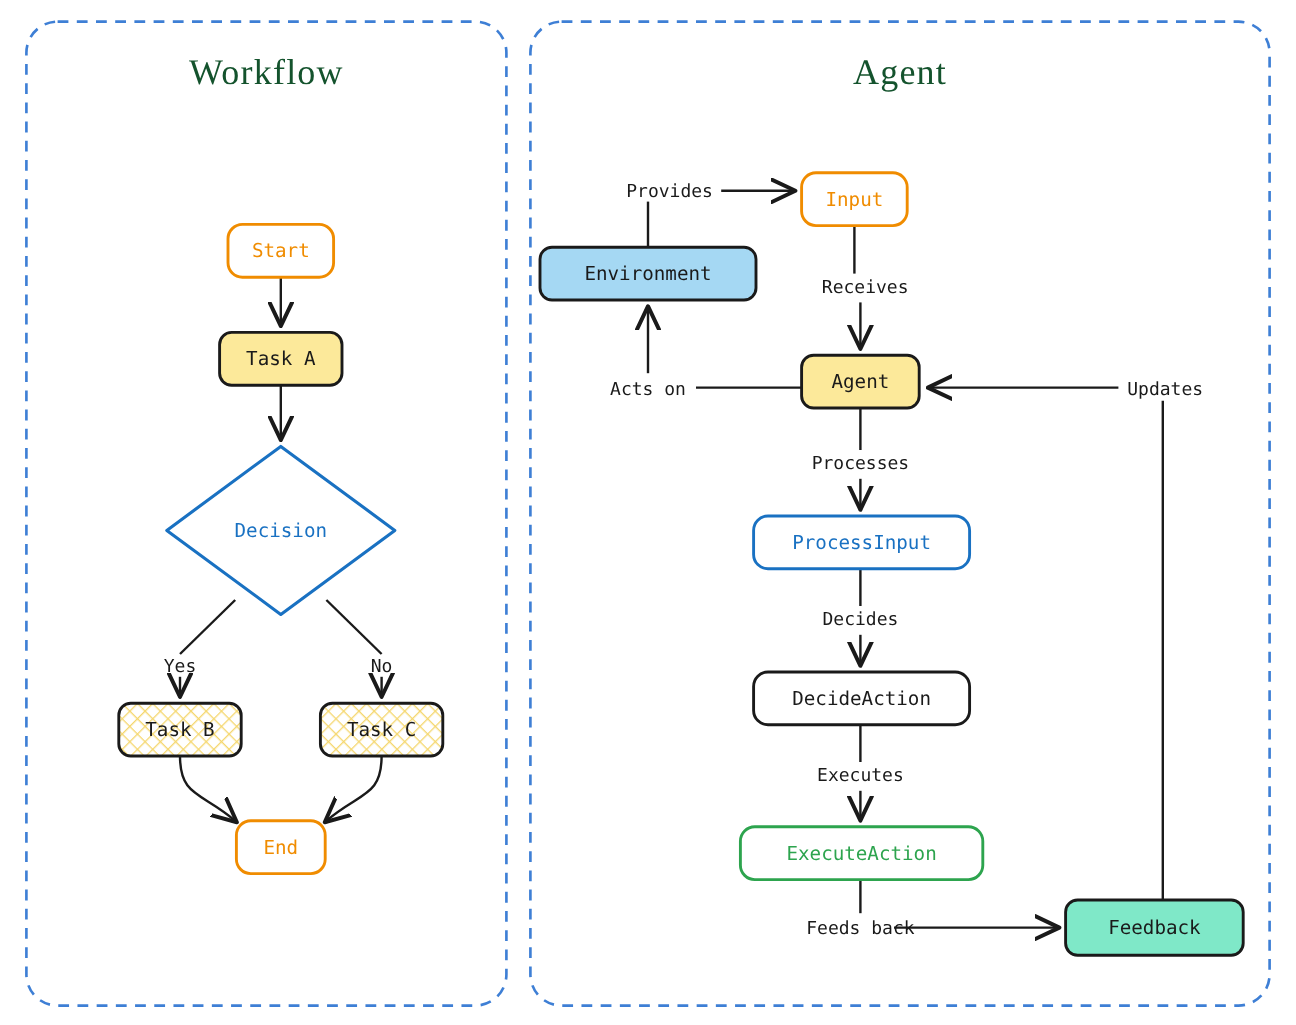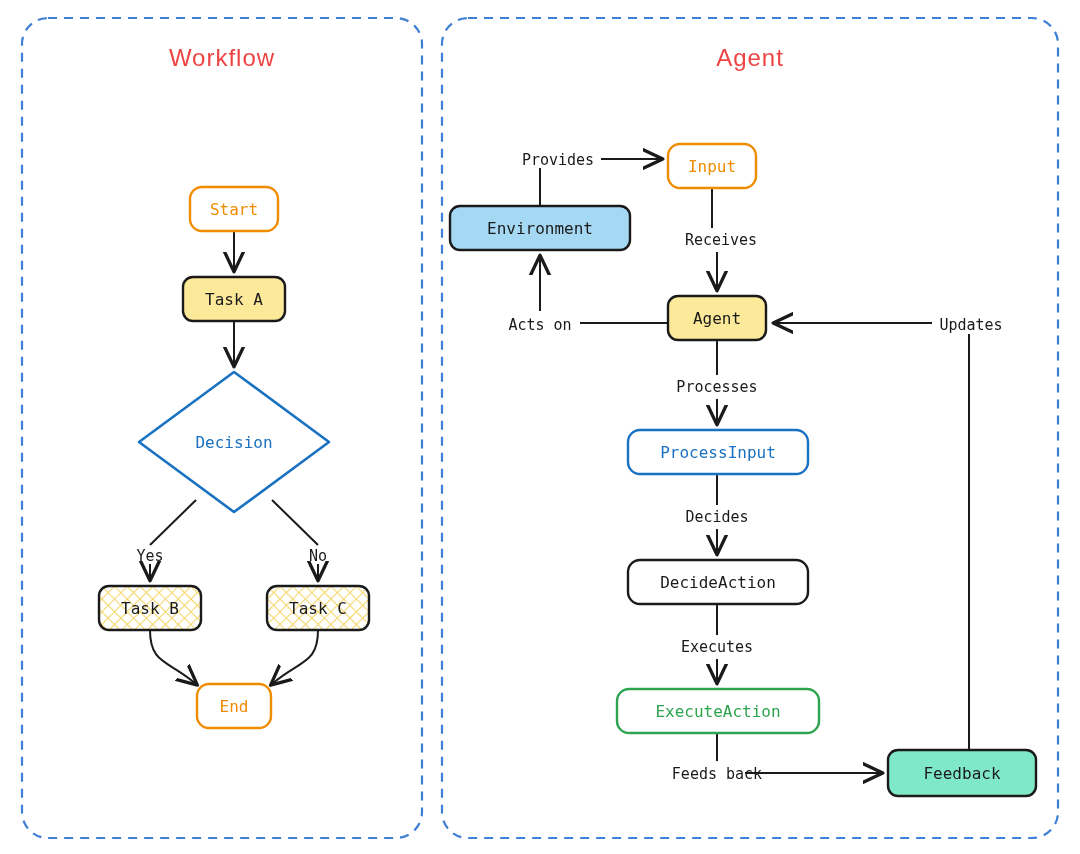--- a/index.html
+++ b/index.html
@@ -1,22 +1,22 @@
 <!DOCTYPE html>
 <html><head>
 <meta charset="utf-8">
 <style>
   html,body{margin:0;padding:0;background:#ffffff;}
   body{width:1080px;height:854px;font-family:"DejaVu Sans Mono","Liberation Mono",monospace;}
   #stage{position:relative;width:1080px;height:854px;overflow:hidden;background:#fff;}
   svg#canvas{position:absolute;left:0;top:0;width:1080px;height:854px;}
   .panel-title{
-    position:absolute;text-align:center;color:#ef4444;
-    font-family:Liberation Sans, sans-serif;
-    font-size:24px;letter-spacing:1px;white-space:nowrap;
+    position:absolute;text-align:center;color:#14532d;
+    font-family:Liberation Serif, serif;
+    font-size:30px;letter-spacing:1px;white-space:nowrap;
   }
   .node-label{
     font-family:"DejaVu Sans Mono","Liberation Mono",monospace;
     font-size:16px;dominant-baseline:middle;text-anchor:middle;
   }
   .edge-label{
     font-family:"DejaVu Sans Mono","Liberation Mono",monospace;
     font-size:15px;fill:#1a1a1a;dominant-baseline:middle;
   }
   .edge-line{fill:none;stroke:#1a1a1a;stroke-width:2;}

